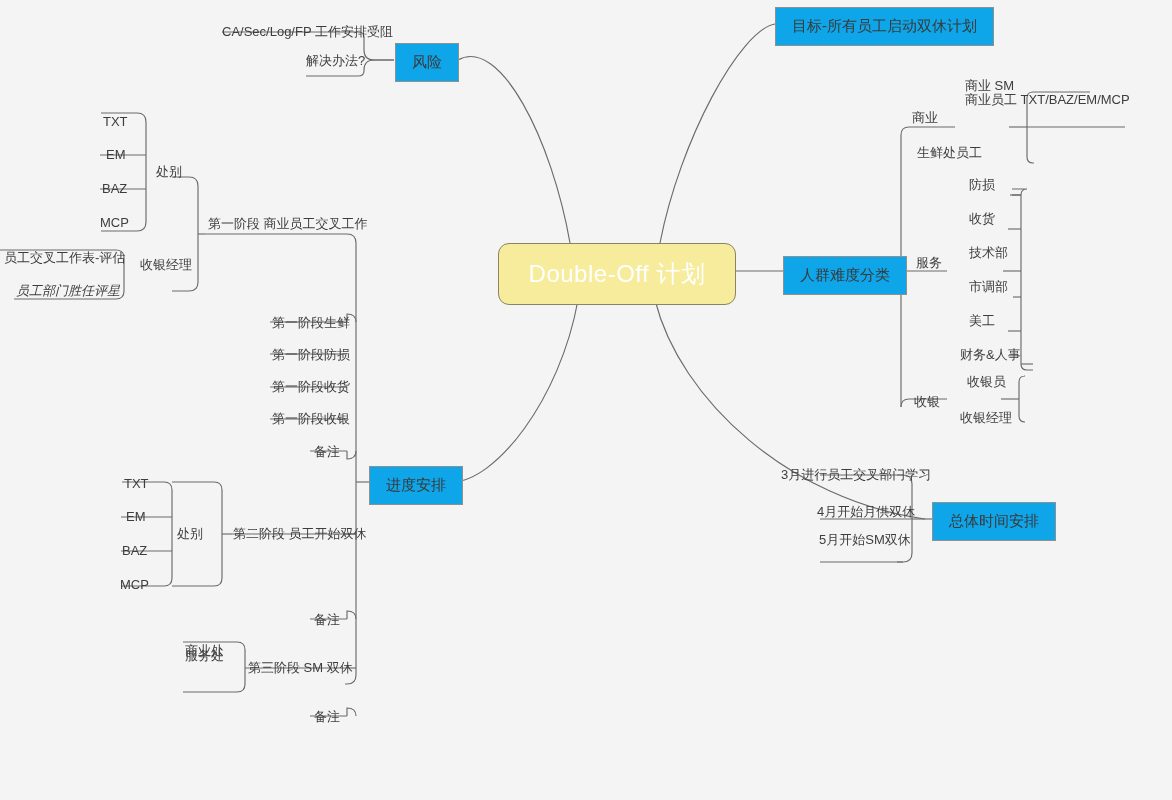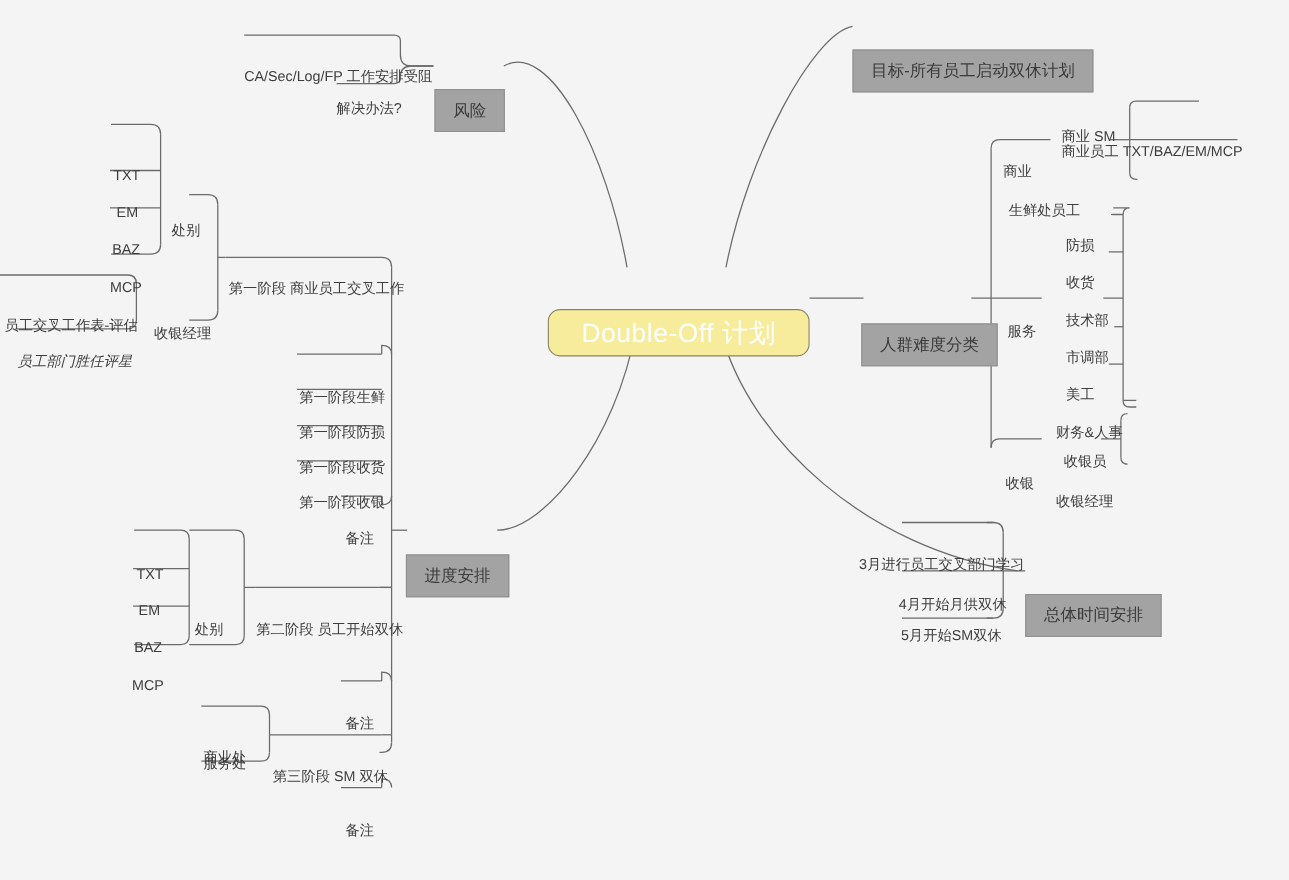--- a/index.html
+++ b/index.html
@@ -6,36 +6,36 @@
   body{
     width:1172px;height:800px;
     background:#f4f4f4;
     font-family:"Liberation Sans","DejaVu Sans",sans-serif;
     overflow:hidden;
   }
   #canvas{position:relative;width:1172px;height:800px;}
   svg.links{position:absolute;left:0;top:0;width:1172px;height:800px;pointer-events:none;}
   svg.links path,svg.links line{fill:none;stroke:#6b6b6b;stroke-width:1.15;}
 
-  .node{position:absolute;white-space:nowrap;margin-top:38px;}
+  .node{position:absolute;white-space:nowrap;}
 
   
   .root{
     background:#f6ec9b;
     border:1.5px solid #8a8466;
     border-radius:11px;
     color:#ffffff;
     font-size:24px;
     padding:12px 26px;
     letter-spacing:.5px;
     box-sizing:border-box;
   }
   
   .main-topic{
-    background:#a3a3a3;
+    background:#0ea5e9;
     border:1.4px solid #8f8f8f;
     color:#3a3a3a;
     font-size:15px;
     padding:9px 16px;
     box-sizing:border-box;
   }
   
   .leaf{
     color:#3d3d3d;
     font-size:13px;
@@ -151,21 +151,21 @@
     <path d="M 347 668 L 245 668"></path>
     <path d="M 245 650 L 245 684"></path>
     <path d="M 245 650 Q 245 642 237 642 L 183 642"></path>
     <path d="M 245 684 Q 245 692 237 692 L 183 692"></path>
 
     <path d="M 356 716 Q 356 708 347 708 L 347 716"></path>
     <path d="M 347 716 L 310 716"></path>
     <path d="M 356 668 L 347 668"></path>
   </svg>
 
-  <div class="node root" style="left:498px;top:243px;width:238px;height:43px;display:flex;align-items:center;justify-content:center;">Double-Off 计划</div>
+  <div class="node root" style="left:498px;top:243px;width:238px;height:62px;display:flex;align-items:center;justify-content:center;">Double-Off 计划</div>
 
   <div class="node main-topic" style="left:775px;top:7px;">目标-所有员工启动双休计划</div>
 
   <div class="node main-topic" style="left:395px;top:43px;">风险</div>
 
   <div class="node main-topic" style="left:783px;top:256px;">人群难度分类</div>
 
   <div class="node main-topic" style="left:369px;top:466px;font-family:Liberation Serif, serif;">进度安排</div>
 
   <div class="node main-topic" style="left:932px;top:502px;">总体时间安排</div>

